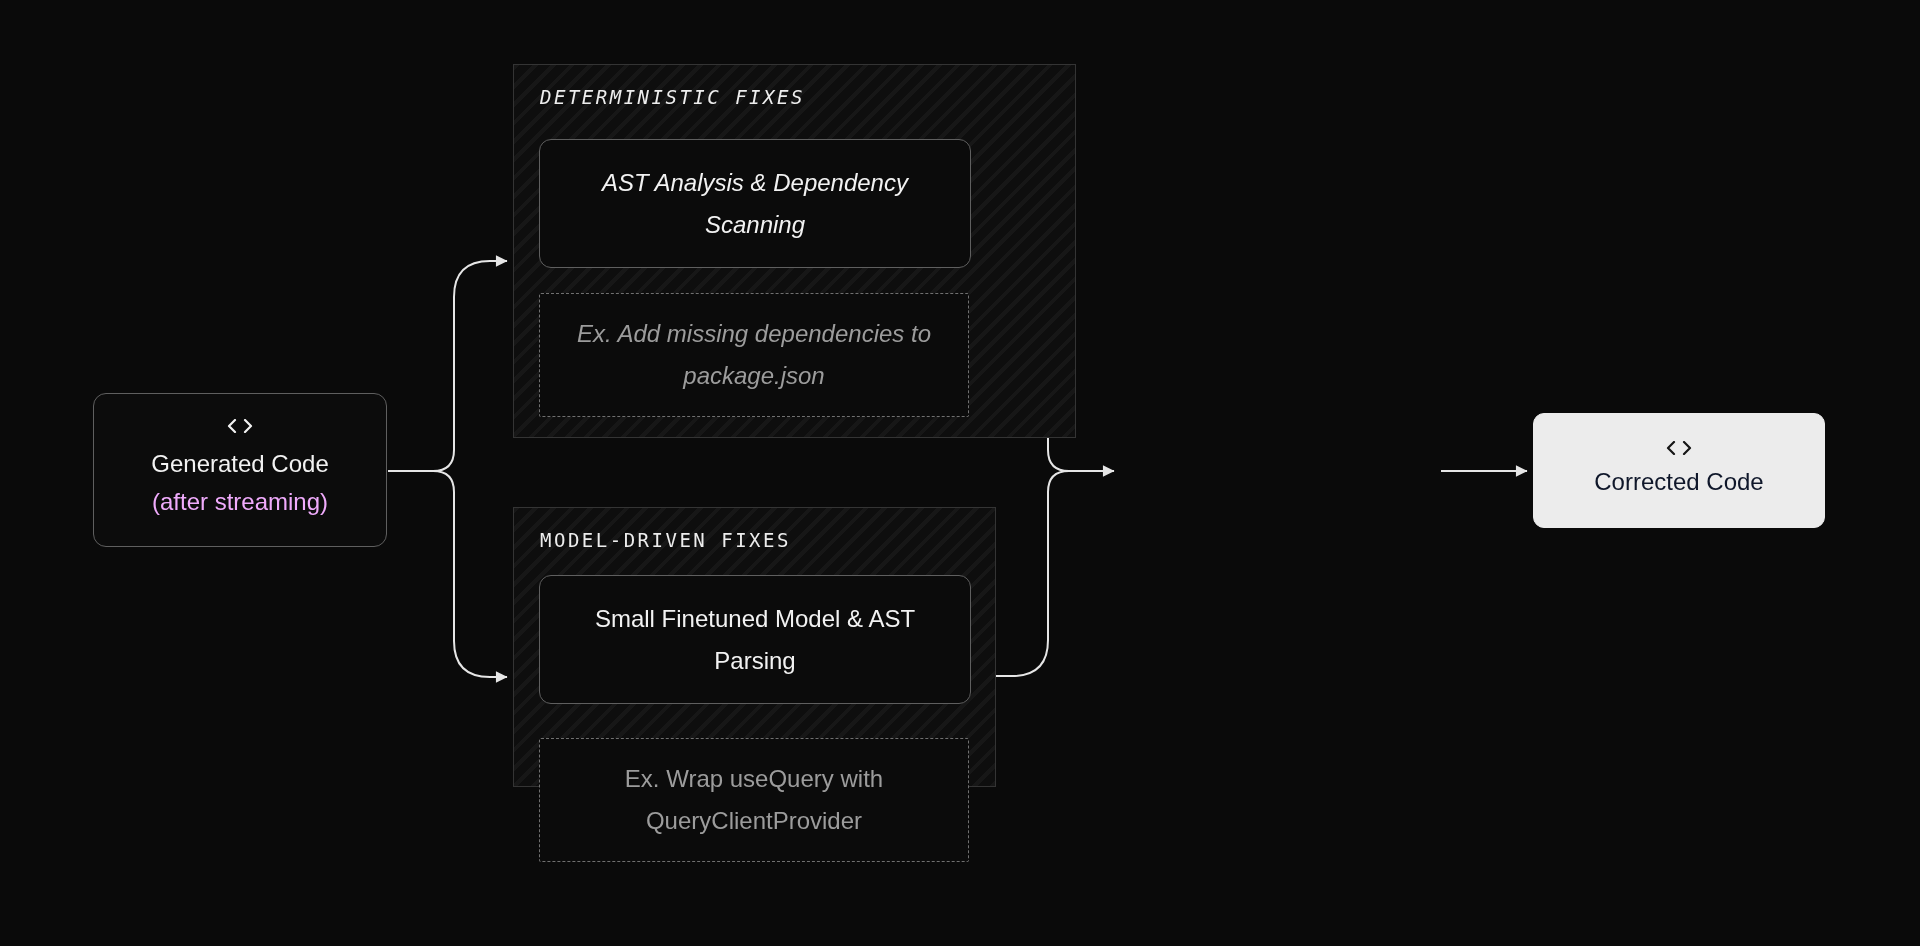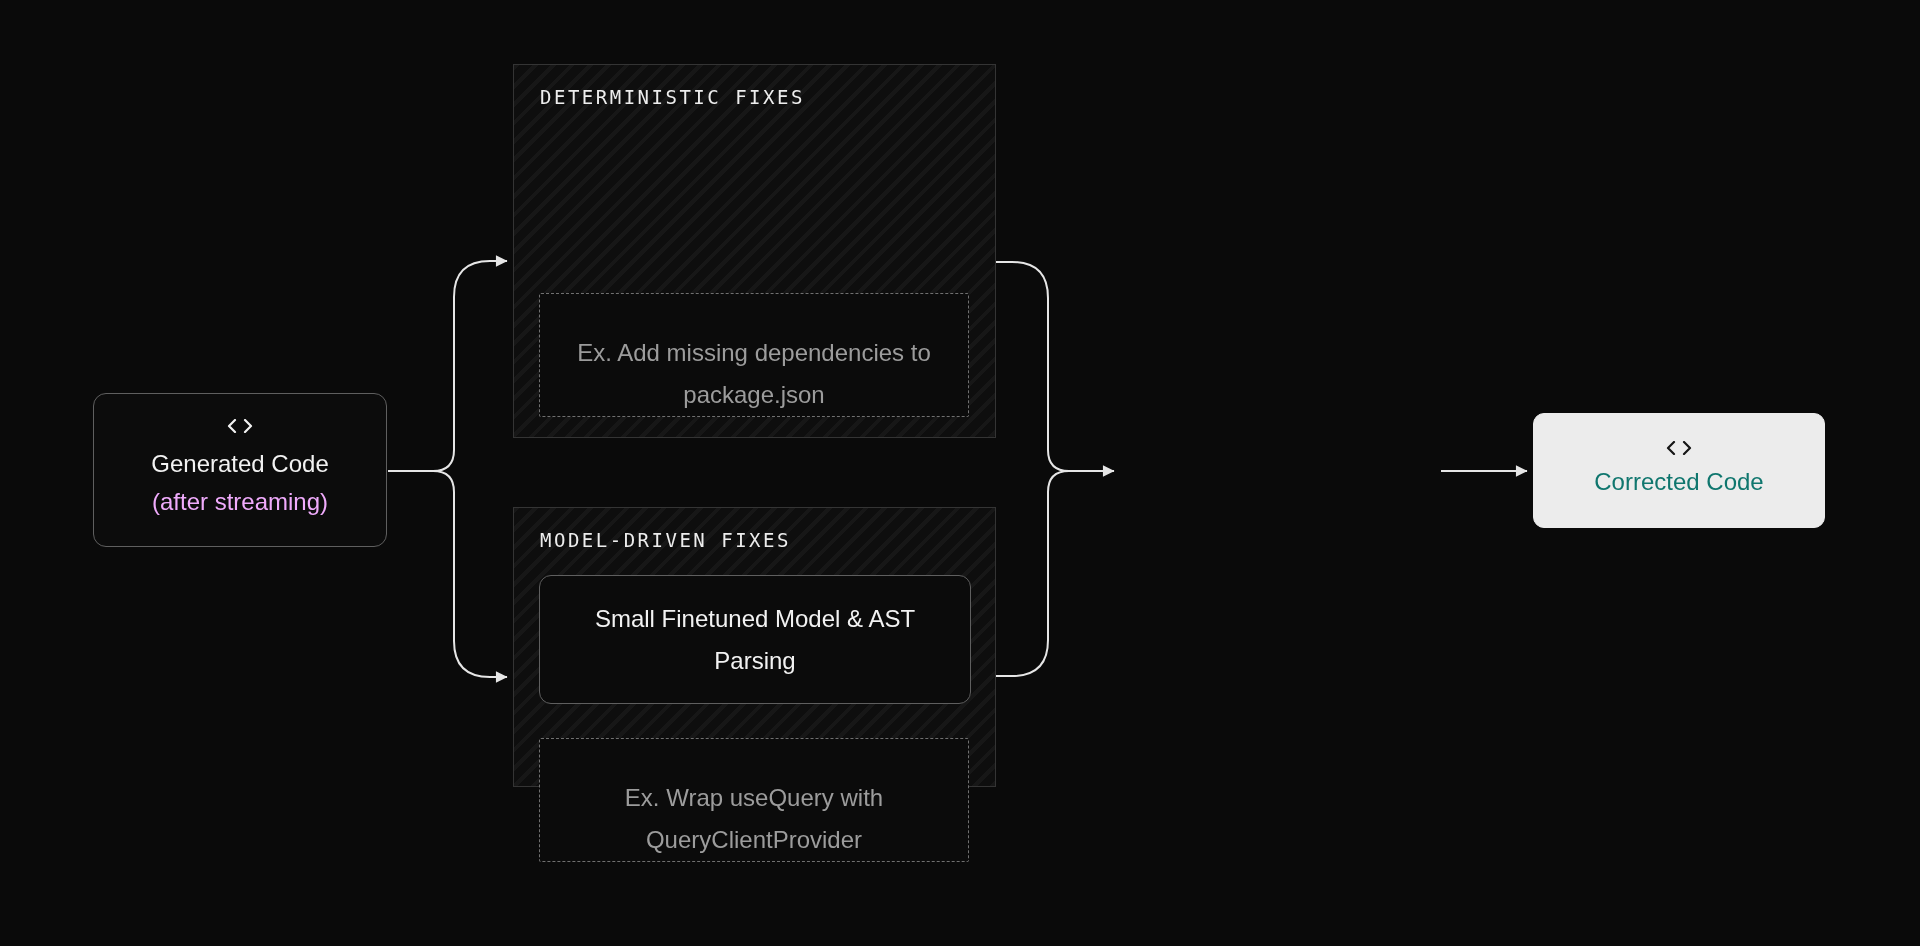--- a/index.html
+++ b/index.html
@@ -39,21 +39,21 @@
   .node-sub   { font-size: 24px; line-height: 38px; color: #f0abfc; }
 
   
   .node.result {
     background: #ececec;
     border: 1.5px solid #ececec;
     color: #161616;
     border-radius: 11px;
   }
   .node.result .icon { color: #161616; }
-  .node.result .node-title { color: #0f766e; }
+  .node.result .node-title { color: #0f172a; }
 
   
   .group {
     position: absolute;
     box-sizing: border-box;
     border: 1px solid #343434;
     background: repeating-linear-gradient(
       135deg,
       #171717 0px, #171717 4px,
       #0e0e0e 4px, #0e0e0e 13px
@@ -93,21 +93,21 @@
   .example-box {
     position: absolute;
     left: 25px;
     width: 430px;
     height: 124px;
     box-sizing: border-box;
     background: #0b0b0b;
     border: 1.5px dashed #707070;
     border-radius: 2px;
     display: flex;
-    align-items: flex-end;
+    align-items: center;
     justify-content: center;
     text-align: center;
   }
   .example-box .txt {
     font-size: 24px;
     line-height: 42px;
     color: #9c9c9c;
     max-width: 370px;
   }
 </style>
@@ -137,22 +137,25 @@
     <span class="icon">
       <svg width="28" height="14" viewBox="0 0 28 14">
         <path d="M9 1 L3 7 L9 13" fill="none" stroke="currentColor" stroke-width="2.2" stroke-linecap="round" stroke-linejoin="round"></path>
         <path d="M19 1 L25 7 L19 13" fill="none" stroke="currentColor" stroke-width="2.2" stroke-linecap="round" stroke-linejoin="round"></path>
       </svg>
     </span>
     <div class="node-title">Generated Code</div>
     <div class="node-sub">(after streaming)</div>
   </div>
 
-  <div class="group" style="left:513px; top:64px; width:483px; height:374px;">
+  <div class="group" style="left:513px; top:64px; width:563px; height:374px;font-style:italic;">
     <div class="group-label">DETERMINISTIC FIXES</div>
+    <div class="primary-box" style="top:74px;">
+      <div class="txt">AST Analysis &amp; Dependency Scanning</div>
+    </div>
     <div class="example-box" style="top:228px;">
       <div class="txt">Ex. Add missing dependencies to package.json</div>
     </div>
   </div>
 
   <div class="group" style="left:513px; top:507px; width:483px; height:280px;">
     <div class="group-label">MODEL-DRIVEN FIXES</div>
     <div class="primary-box" style="top:67px;">
       <div class="txt">Small Finetuned Model &amp; AST Parsing</div>
     </div>

